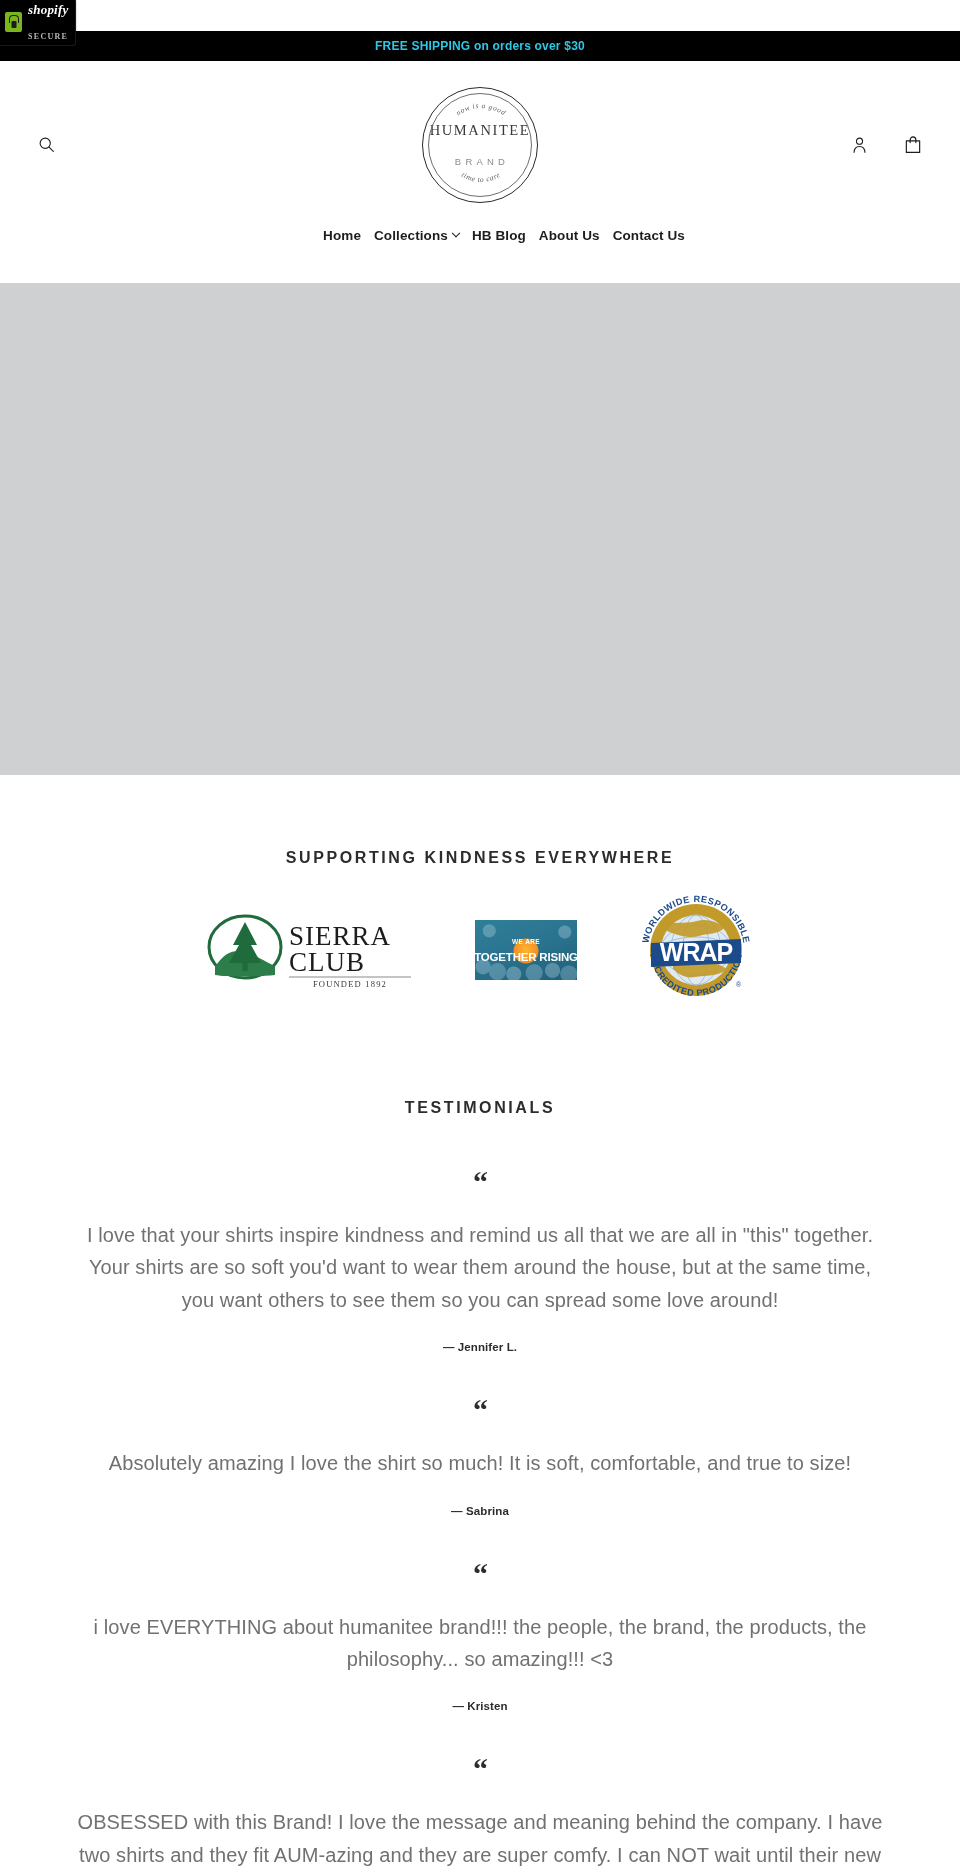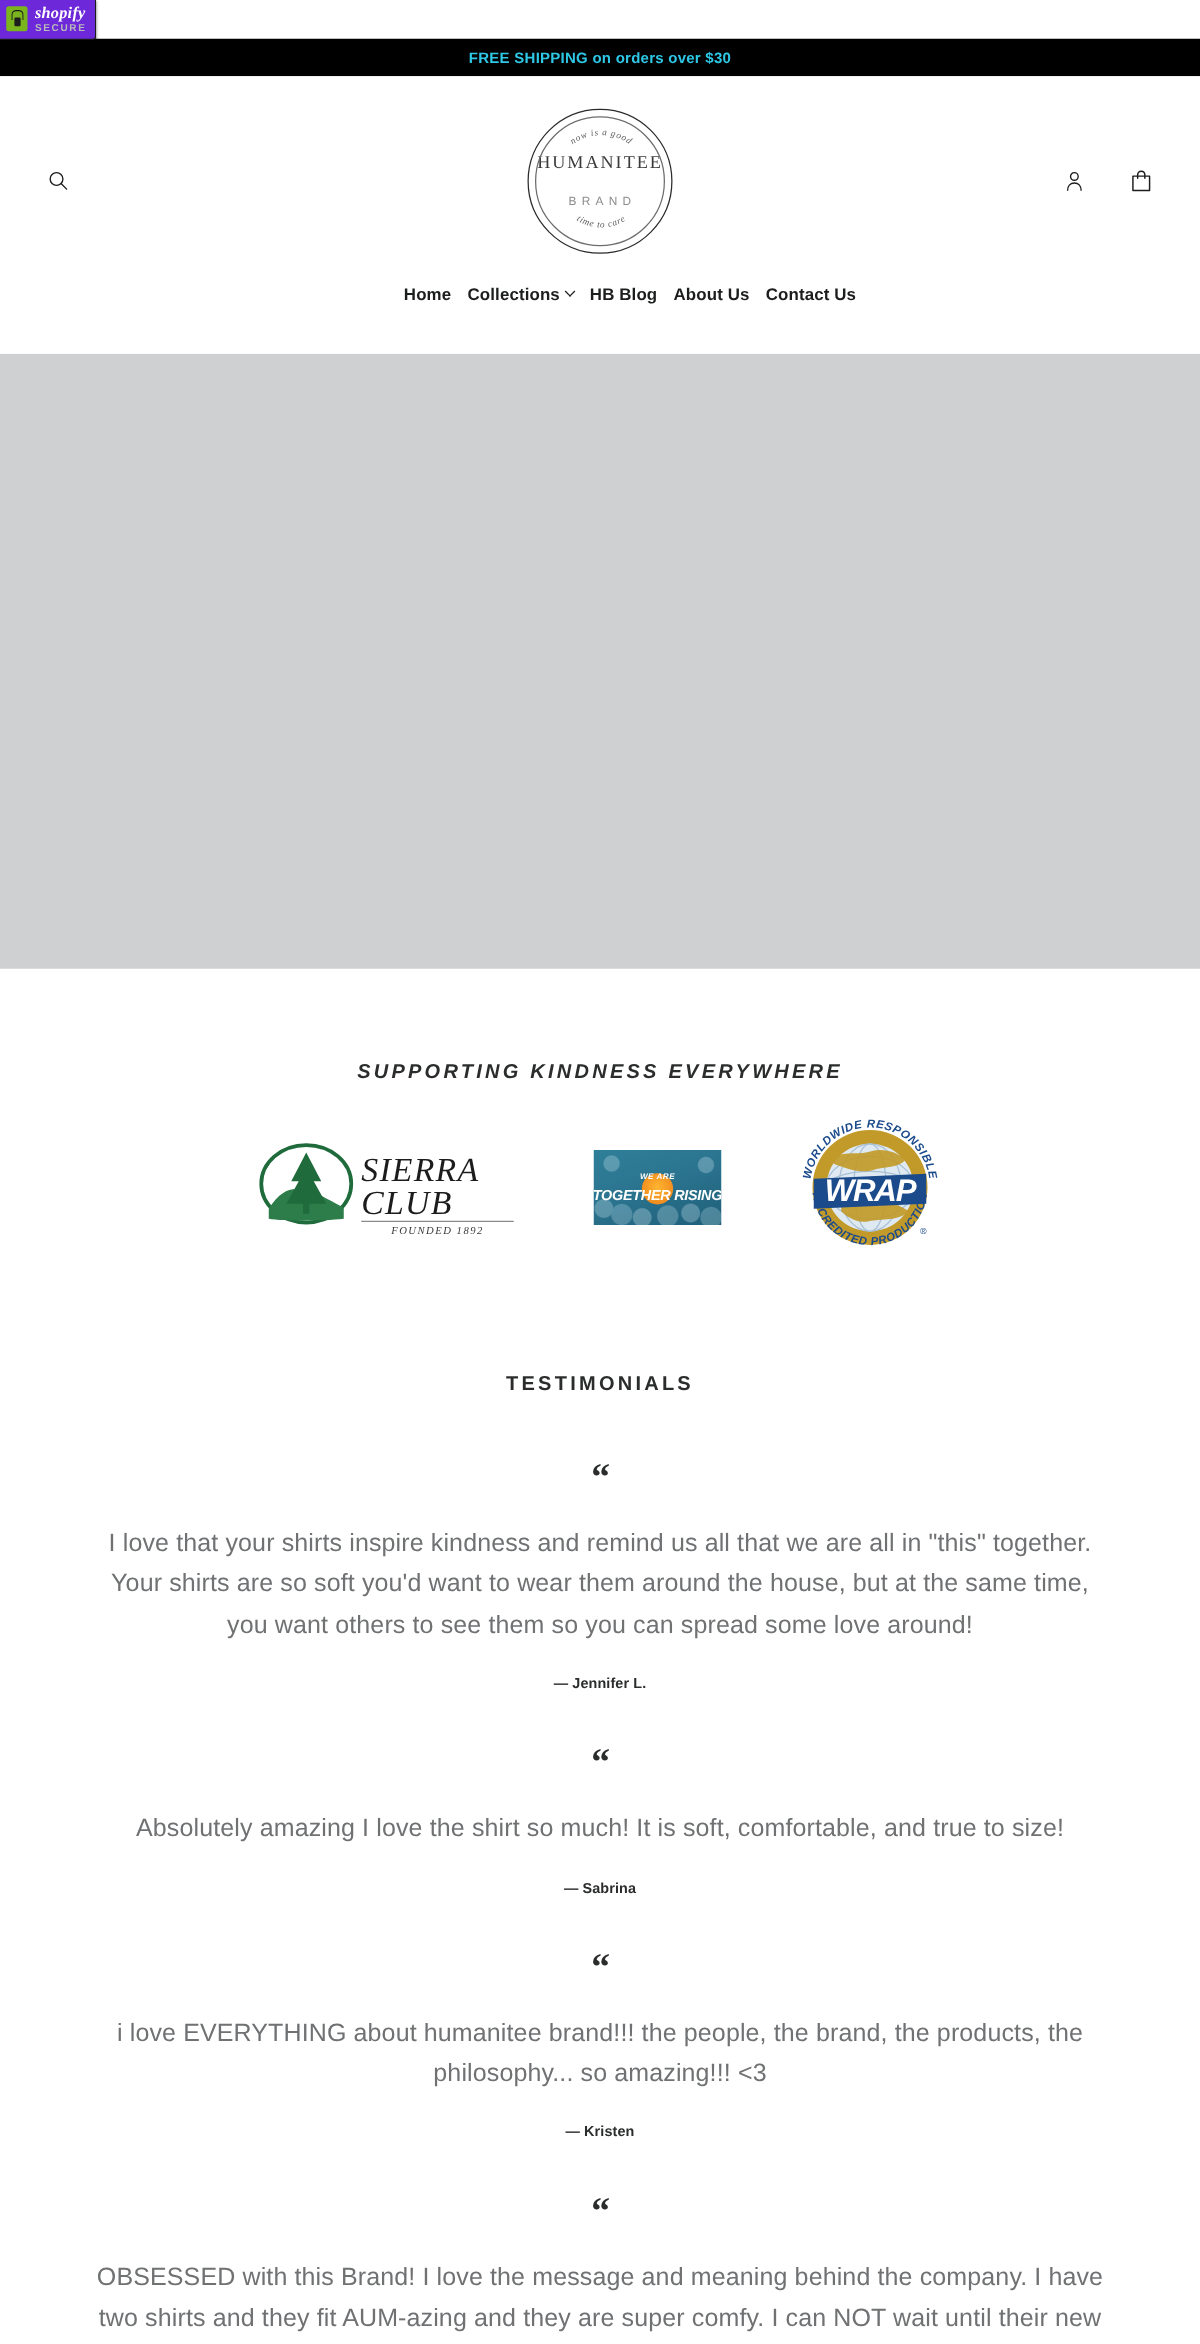--- a/index.html
+++ b/index.html
@@ -17,21 +17,21 @@
   
   .secure-badge-wrap {
     position: absolute;
     top: 0; left: 0;
     z-index: 50;
     padding: 0;
   }
   .secure-badge {
     display: flex;
     align-items: center;
-    background: #6d28d9;
+    background: #000000;
     border: 1px solid #1a1a1a;
     border-top: none;
     border-left: none;
     border-radius: 0 0 3px 0;
     padding: 3px 7px 4px 5px;
     box-shadow: 0 1px 2px rgba(0,0,0,.35);
   }
   .lock-icon {
     width: 17px; height: 20px;
     background: #7ab51d;
@@ -68,21 +68,22 @@
     font-weight: bold;
     font-size: 13px;
     letter-spacing: .2px;
   }
   .secure-text .s-secure {
     display: block;
     color: #b9b9b9;
     font-size: 8px;
     font-weight: bold;
     letter-spacing: 1.3px;
-    margin-top: 3px;
+    margin-top: 17px;
+    font-family: Liberation Serif, serif;
   }
 
   
   .announcement {
     height: 30px;
     background: #000000;
     display: flex;
     align-items: center;
     justify-content: center;
     margin-top: 31px;
@@ -201,21 +202,21 @@
   }
 
   
   .hero {
     width: 100%;
     height: 492px;
     background: #cfd0d2;
   }
 
   
-  .partners-section { padding: 74px 0 0; text-align: center; font-style: italic; }
+  .partners-section { padding: 74px 0 0; text-align: center; }
   .section-heading {
     font-size: 16px;
     font-weight: bold;
     letter-spacing: 2.6px;
     color: #2b2c2c;
     text-transform: uppercase;
   }
   .partner-row {
     display: flex;
     align-items: center;

